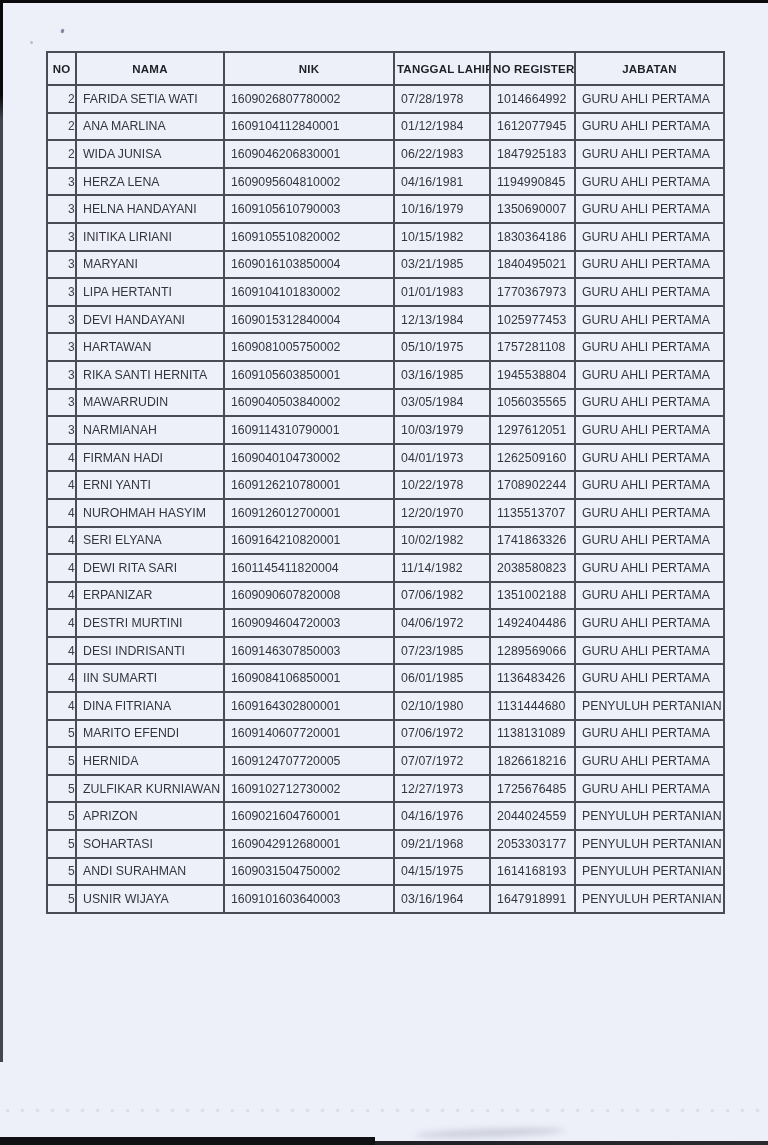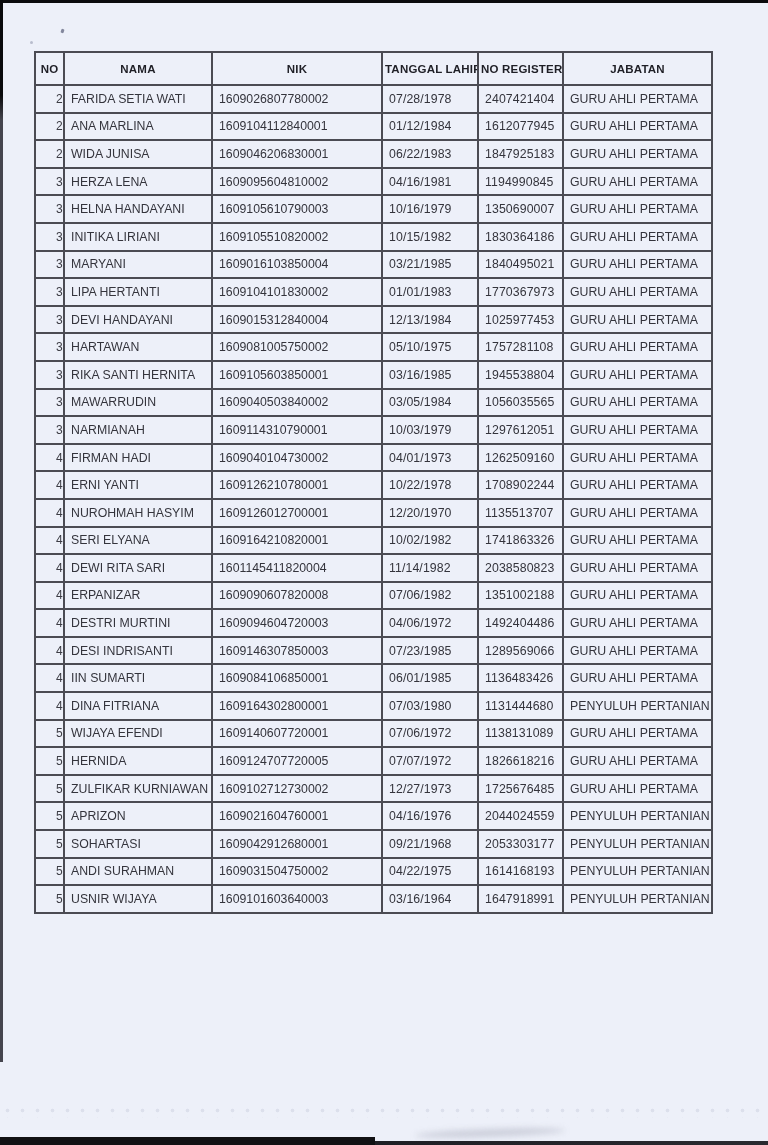--- a/index.html
+++ b/index.html
@@ -59,21 +59,21 @@
     transform: rotate(20deg);
   }
   .speck-b {
     position: absolute; left: 30px; top: 41px;
     width: 3px; height: 3px;
     background: rgba(120,126,152,0.45);
     border-radius: 50%;
   }
   
   table.doc {
-    position: absolute; left: 34px; top: 51px;
+    position: absolute; left: 46px; top: 51px;
     width: 677px;
     border-collapse: collapse;
     table-layout: fixed;
   }
   table.doc th, table.doc td {
     border: 2px solid #4b4b53;
     overflow: hidden;
     white-space: nowrap;
   }
   table.doc th {
@@ -126,21 +126,21 @@
         <th>NO REGISTER</th>
         <th>JABATAN</th>
       </tr>
     </thead>
     <tbody>
         <tr>
           <td class="col-0">27</td>
           <td class="col-1">FARIDA SETIA WATI</td>
           <td class="col-2">1609026807780002</td>
           <td class="col-3">07/28/1978</td>
-          <td class="col-4">2407421404</td>
+          <td class="col-4">1014664992</td>
           <td class="col-5">GURU AHLI PERTAMA</td>
         </tr>
         <tr>
           <td class="col-0">28</td>
           <td class="col-1">ANA MARLINA</td>
           <td class="col-2">1609104112840001</td>
           <td class="col-3">01/12/1984</td>
           <td class="col-4">1612077945</td>
           <td class="col-5">GURU AHLI PERTAMA</td>
         </tr>
@@ -301,27 +301,27 @@
           <td class="col-1">IIN SUMARTI</td>
           <td class="col-2">1609084106850001</td>
           <td class="col-3">06/01/1985</td>
           <td class="col-4">1136483426</td>
           <td class="col-5">GURU AHLI PERTAMA</td>
         </tr>
         <tr>
           <td class="col-0">49</td>
           <td class="col-1">DINA FITRIANA</td>
           <td class="col-2">1609164302800001</td>
-          <td class="col-3">07/03/1980</td>
+          <td class="col-3">02/10/1980</td>
           <td class="col-4">1131444680</td>
           <td class="col-5">PENYULUH PERTANIAN</td>
         </tr>
         <tr>
           <td class="col-0">50</td>
-          <td class="col-1">WIJAYA EFENDI</td>
+          <td class="col-1">MARITO EFENDI</td>
           <td class="col-2">1609140607720001</td>
           <td class="col-3">07/06/1972</td>
           <td class="col-4">1138131089</td>
           <td class="col-5">GURU AHLI PERTAMA</td>
         </tr>
         <tr>
           <td class="col-0">51</td>
           <td class="col-1">HERNIDA</td>
           <td class="col-2">1609124707720005</td>
           <td class="col-3">07/07/1972</td>
@@ -349,21 +349,21 @@
           <td class="col-1">SOHARTASI</td>
           <td class="col-2">1609042912680001</td>
           <td class="col-3">09/21/1968</td>
           <td class="col-4">2053303177</td>
           <td class="col-5">PENYULUH PERTANIAN</td>
         </tr>
         <tr>
           <td class="col-0">57</td>
           <td class="col-1">ANDI SURAHMAN</td>
           <td class="col-2">1609031504750002</td>
-          <td class="col-3">04/22/1975</td>
+          <td class="col-3">04/15/1975</td>
           <td class="col-4">1614168193</td>
           <td class="col-5">PENYULUH PERTANIAN</td>
         </tr>
         <tr>
           <td class="col-0">59</td>
           <td class="col-1">USNIR WIJAYA</td>
           <td class="col-2">1609101603640003</td>
           <td class="col-3">03/16/1964</td>
           <td class="col-4">1647918991</td>
           <td class="col-5">PENYULUH PERTANIAN</td>

